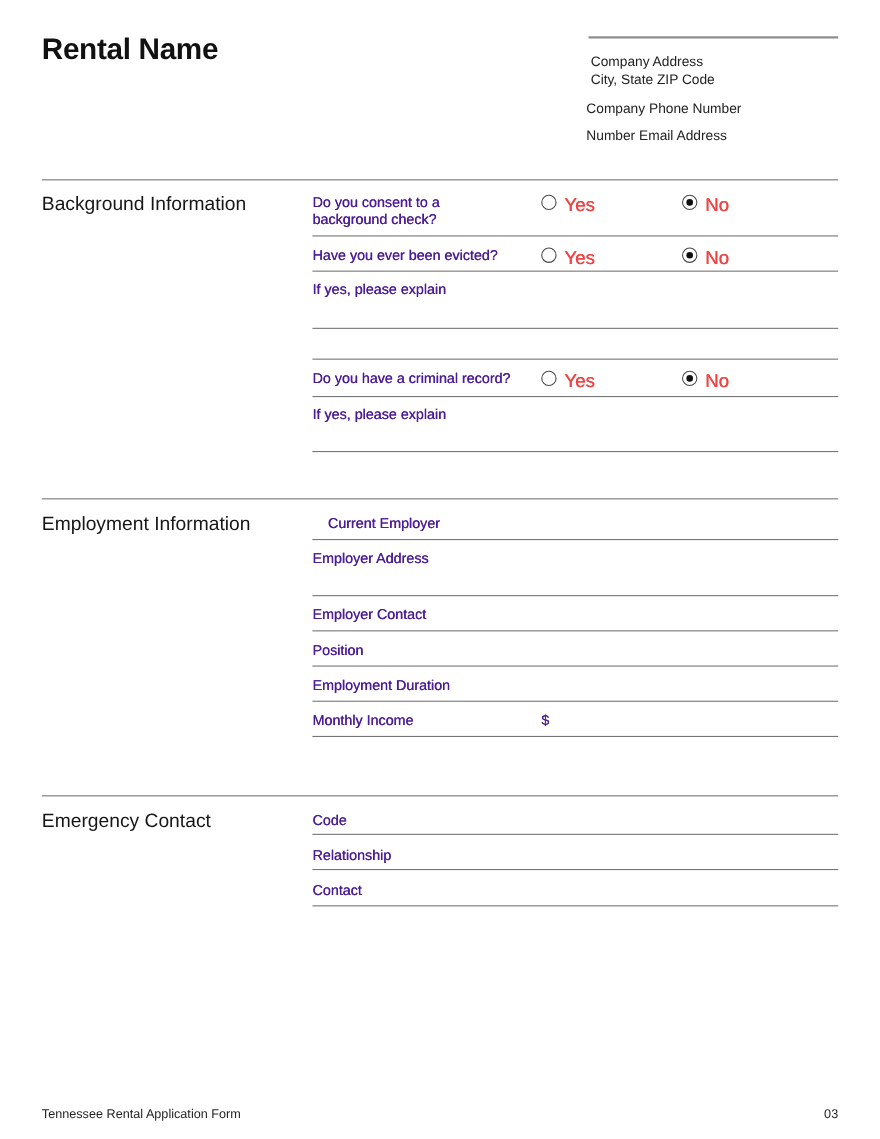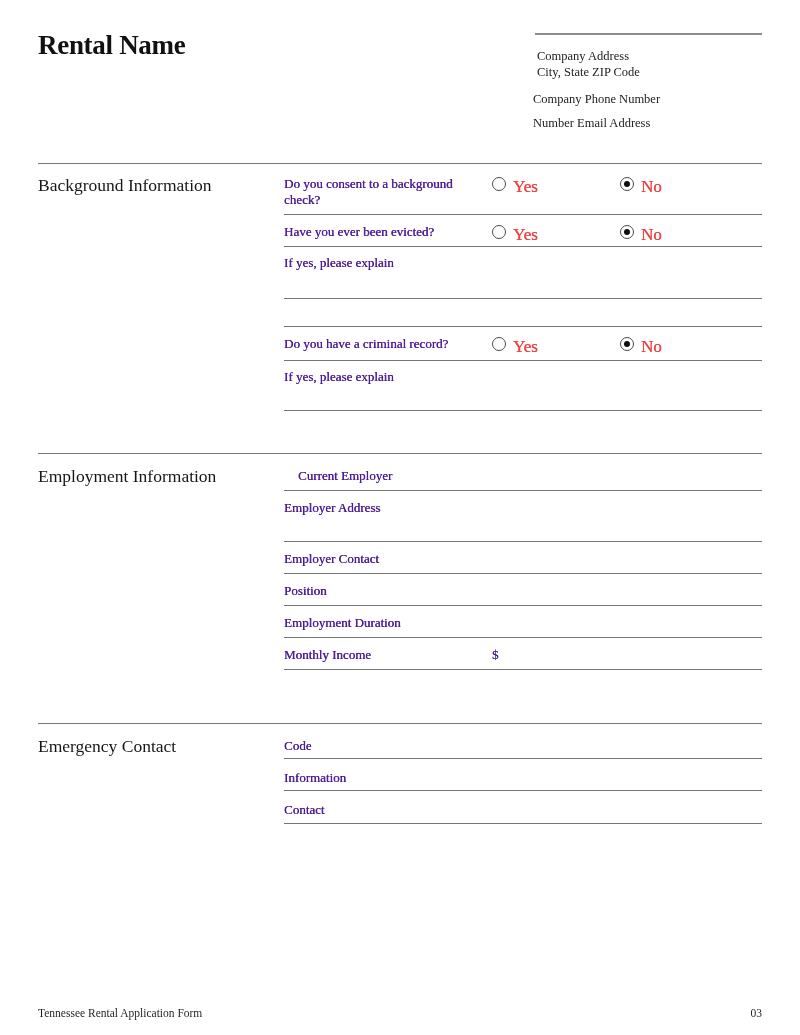--- a/index.html
+++ b/index.html
@@ -1,18 +1,18 @@
 <!DOCTYPE html>
 <html><head>
 <meta charset="utf-8">
 <style>
   html,body { margin:0; padding:0; background:#ffffff; }
   .page {
     position:relative; width:800px; height:1035px; background:#ffffff;
-    font-family:Liberation Serif, serif; color:#1a1a1a; overflow:hidden;
+    font-family:Liberation Sans, sans-serif; color:#1a1a1a; overflow:hidden;
   }
   .abs { position:absolute; }
   .hline { position:absolute; height:0; border-top:1.5px solid #767676; }
   .hline-thick { position:absolute; height:0; border-top:2px solid #8c8c8c; }
   .title { font-size:27px; font-weight:700; letter-spacing:-0.3px; color:#111; white-space:nowrap; }
   .htext { font-size:12.5px; color:#222; white-space:nowrap; }
   .section-h { font-size:17.5px; color:#161616; white-space:nowrap; }
   .lbl {
     font-size:13px; font-weight:500; color:#4c1d95;
     text-shadow:0.35px 0 0 currentColor; line-height:16px;
@@ -95,21 +95,21 @@
   <div class="abs lbl nowrap" style="left:284px; top:647px;">Monthly Income</div>
   <div class="abs lbl nowrap" style="left:492px; top:647px;">$</div>
   <div class="hline" style="left:284px; top:669px; width:478px;"></div>
 
   <div class="hline" style="left:38px; top:723px; width:724px;"></div>
   <div class="abs section-h" style="left:38px; top:736px;">Emergency Contact</div>
 
   <div class="abs lbl nowrap" style="left:284px; top:738px;">Code</div>
   <div class="hline" style="left:284px; top:758px; width:478px;"></div>
 
-  <div class="abs lbl nowrap" style="left:284px; top:770px;">Information</div>
+  <div class="abs lbl nowrap" style="left:284px; top:770px;">Relationship</div>
   <div class="hline" style="left:284px; top:790px; width:478px;"></div>
 
   <div class="abs lbl nowrap" style="left:284px; top:802px;">Contact</div>
   <div class="hline" style="left:284px; top:823px; width:478px;"></div>
 
   <div class="abs footer-text" style="left:38px; top:1007px;">Tennessee Rental Application Form</div>
   <div class="abs footer-text" style="right:38px; top:1007px;">03</div>
 
 </div>
 

